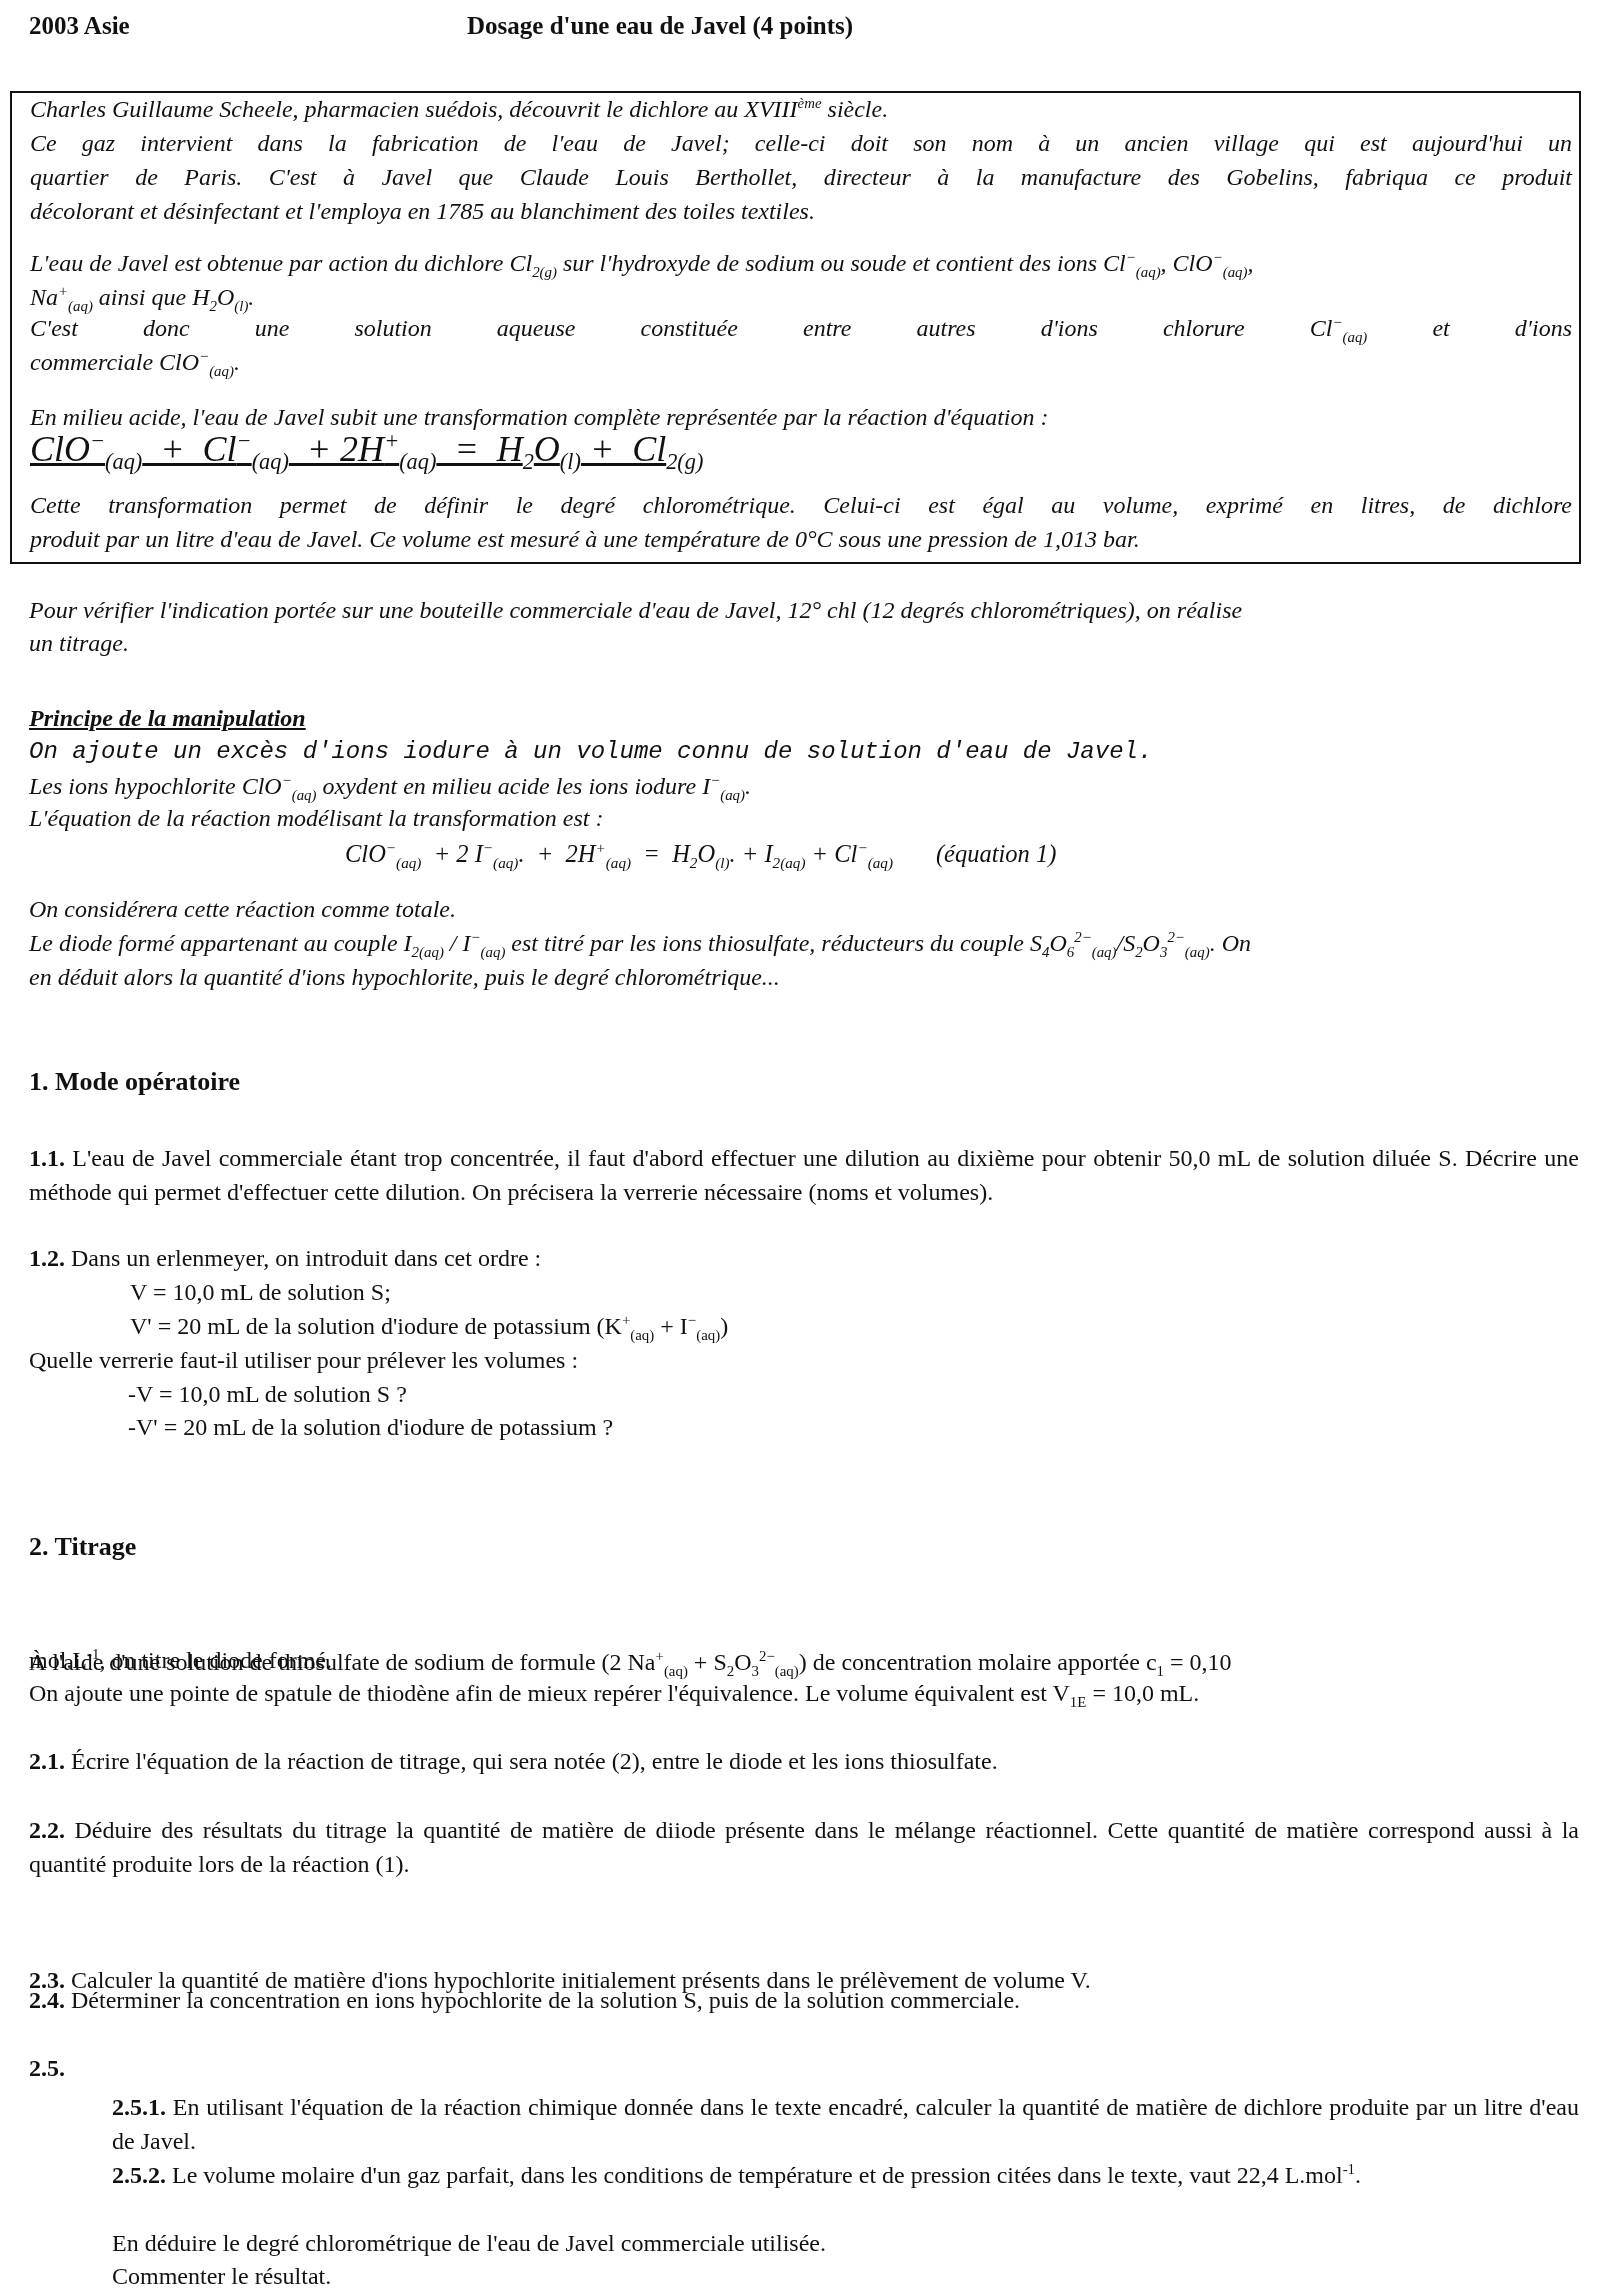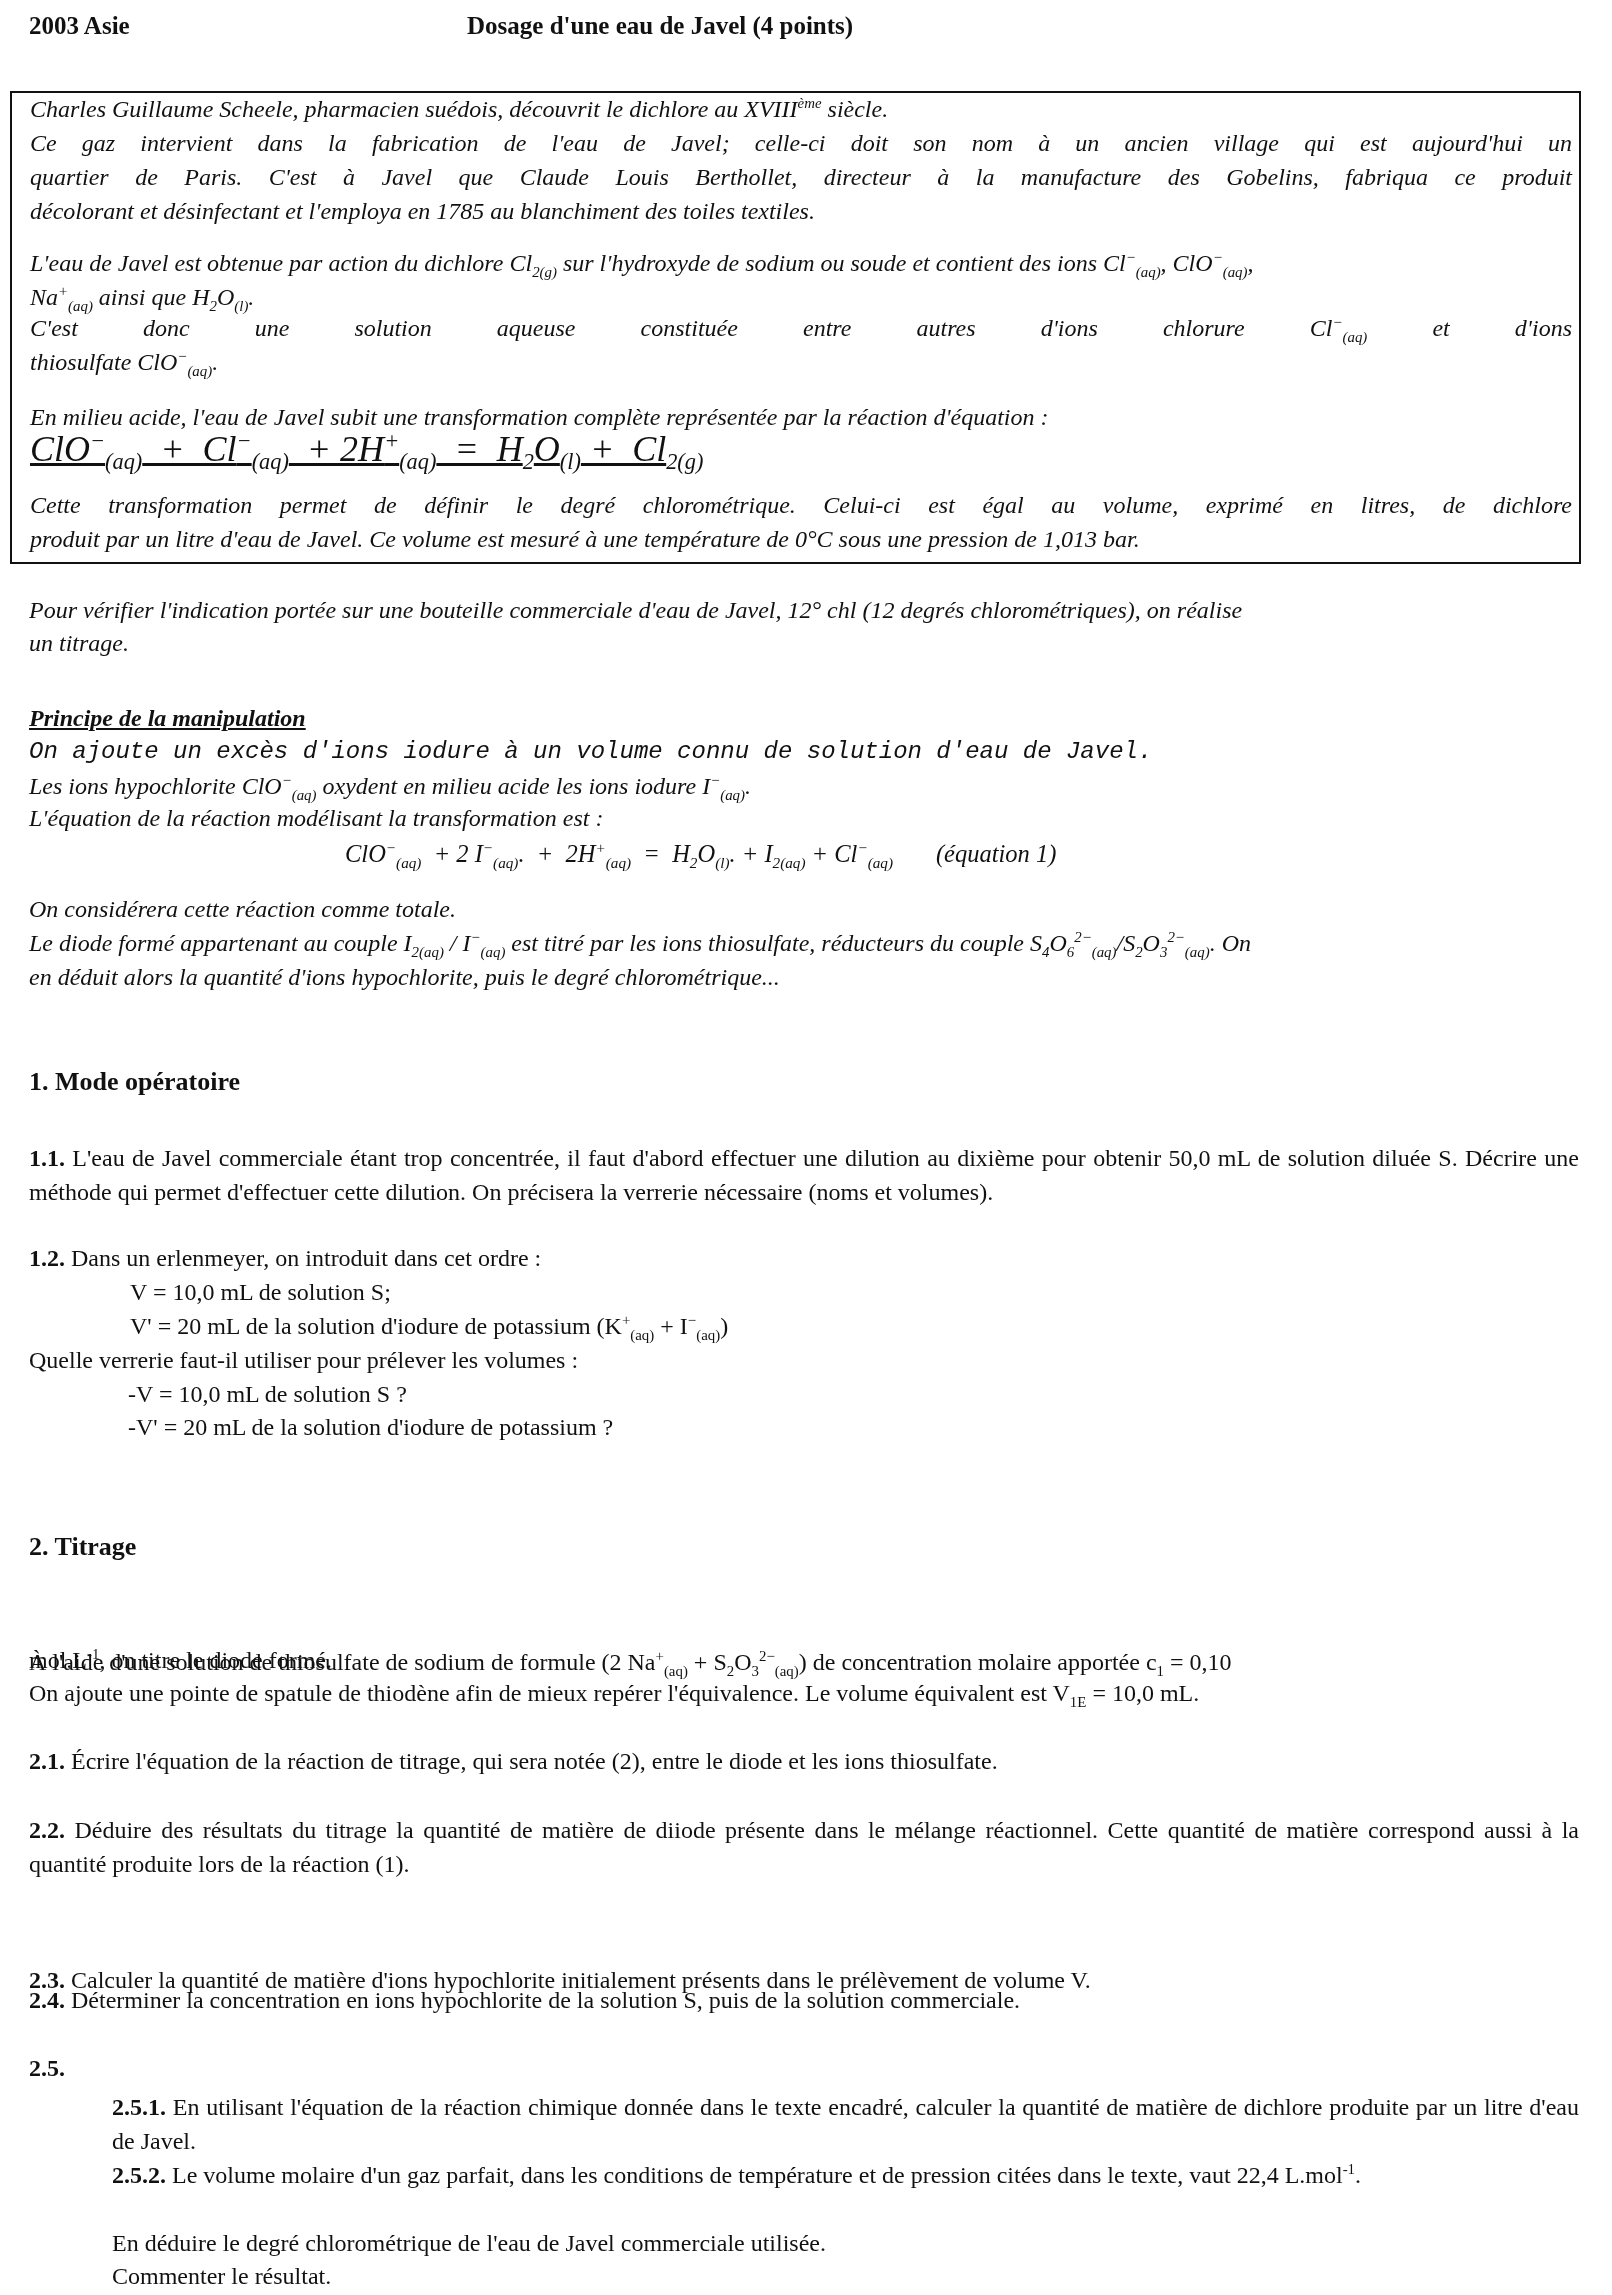--- a/index.html
+++ b/index.html
@@ -33,21 +33,21 @@
 <div class="box"></div>
 
 <div class="it" style="top:92px;"><span>Charles Guillaume Scheele, pharmacien suédois, découvrit le dichlore au XVIII</span><sup>ème</sup><span> siècle.</span></div>
 <div class="it just" style="top:126px;">Ce gaz intervient dans la fabrication de l'eau de Javel; celle-ci doit son nom à un ancien village qui est aujourd'hui un</div>
 <div class="it just" style="top:160px;">quartier de Paris. C'est à Javel que Claude Louis Berthollet, directeur à la manufacture des Gobelins, fabriqua ce produit</div>
 <div class="it" style="top:194px;">décolorant et désinfectant et l'employa en 1785 au blanchiment des toiles textiles.</div>
 
 <div class="it" style="top:246px;"><span>L'eau de Javel est obtenue par action du dichlore Cl</span><sub>2(g)</sub><span> sur l'hydroxyde de sodium ou soude et contient des ions Cl</span><sup>−</sup><sub>(aq)</sub><span>, ClO</span><sup>−</sup><sub>(aq)</sub>,</div>
 <div class="it" style="top:280px;"><span>Na</span><sup>+</sup><sub>(aq)</sub><span> ainsi que H</span><sub>2</sub><span>O</span><sub>(l)</sub>.</div>
 <div class="it just" style="top:311px;"><span>C'est donc une solution aqueuse constituée entre autres d'ions chlorure Cl</span><sup>−</sup><sub>(aq)</sub><span> et d'ions</span></div>
-<div class="it" style="top:345px;"><span>thiosulfate ClO</span><sup>−</sup><sub>(aq)</sub>.</div>
+<div class="it" style="top:345px;"><span>commerciale ClO</span><sup>−</sup><sub>(aq)</sub>.</div>
 
 <div class="it" style="top:400px;">En milieu acide, l'eau de Javel subit une transformation complète représentée par la réaction d'équation :</div>
 <div class="it" style="top:432px; font-size:36px;text-decoration:underline;">ClO<sup>−</sup><sub>(aq)</sub> &nbsp;+&nbsp; Cl<sup>−</sup><sub>(aq)</sub> &nbsp;+ 2H<sup>+</sup><sub>(aq)</sub> &nbsp;= &nbsp;H<sub>2</sub>O<sub>(l)</sub> + &nbsp;Cl<sub>2(g)</sub></div>
 
 <div class="it just" style="top:488px;">Cette transformation permet de définir le degré chlorométrique. Celui-ci est égal au volume, exprimé en litres, de dichlore</div>
 <div class="it" style="top:522px;">produit par un litre d'eau de Javel. Ce volume est mesuré à une température de 0°C sous une pression de 1,013 bar.</div>
 
 <div class="it" style="top:593px; left:29px; width:1550px;">Pour vérifier l'indication portée sur une bouteille commerciale d'eau de Javel, 12° chl (12 degrés chlorométriques), on réalise</div>
 <div class="it" style="top:626px; left:29px;">un titrage.</div>
 

